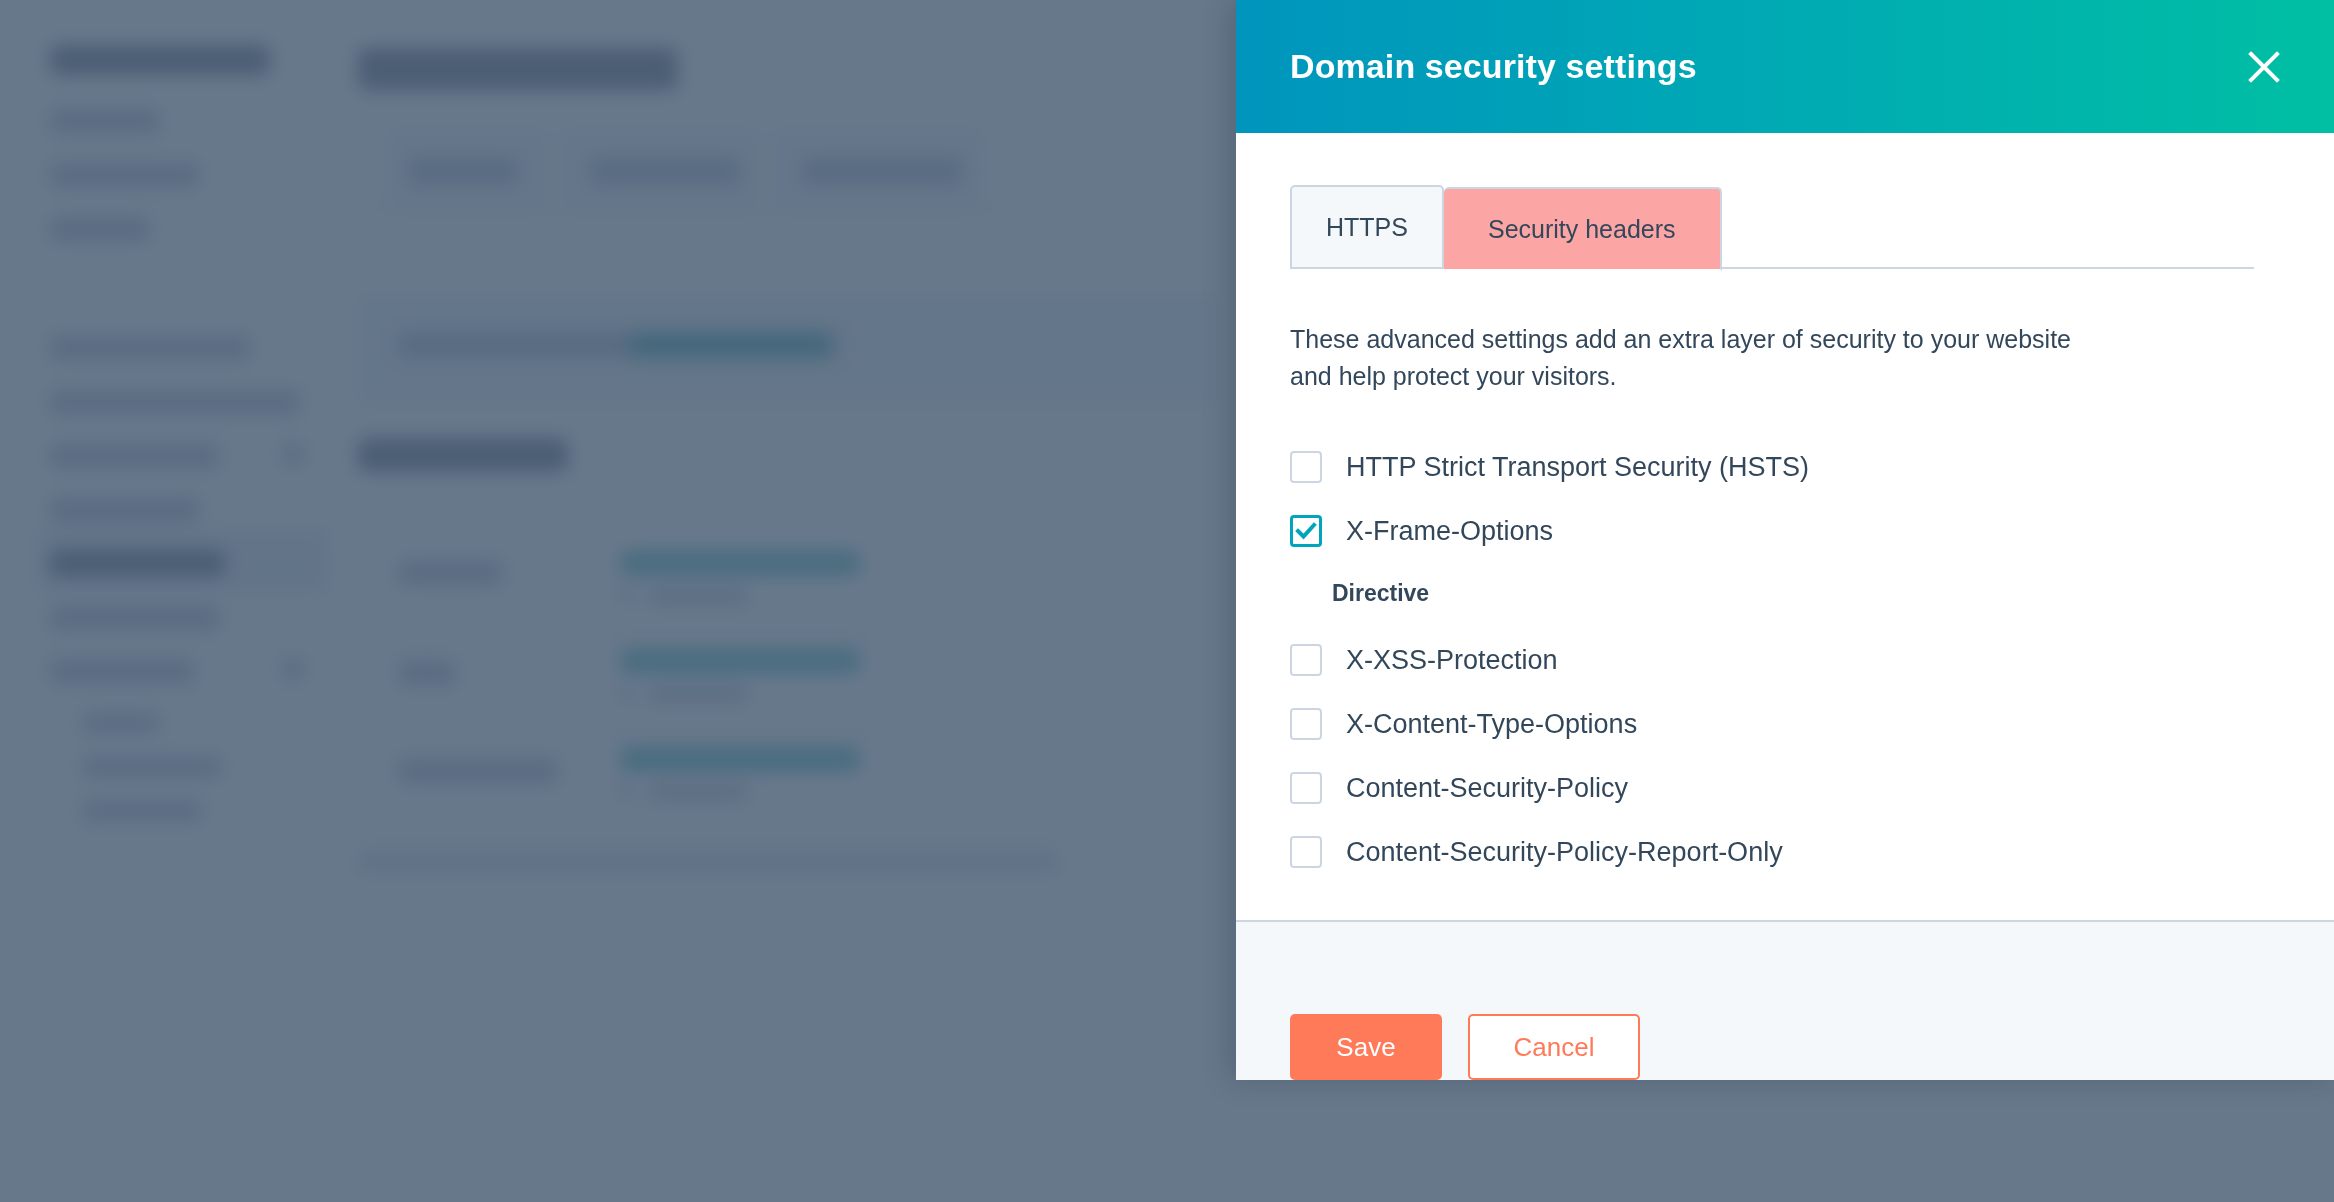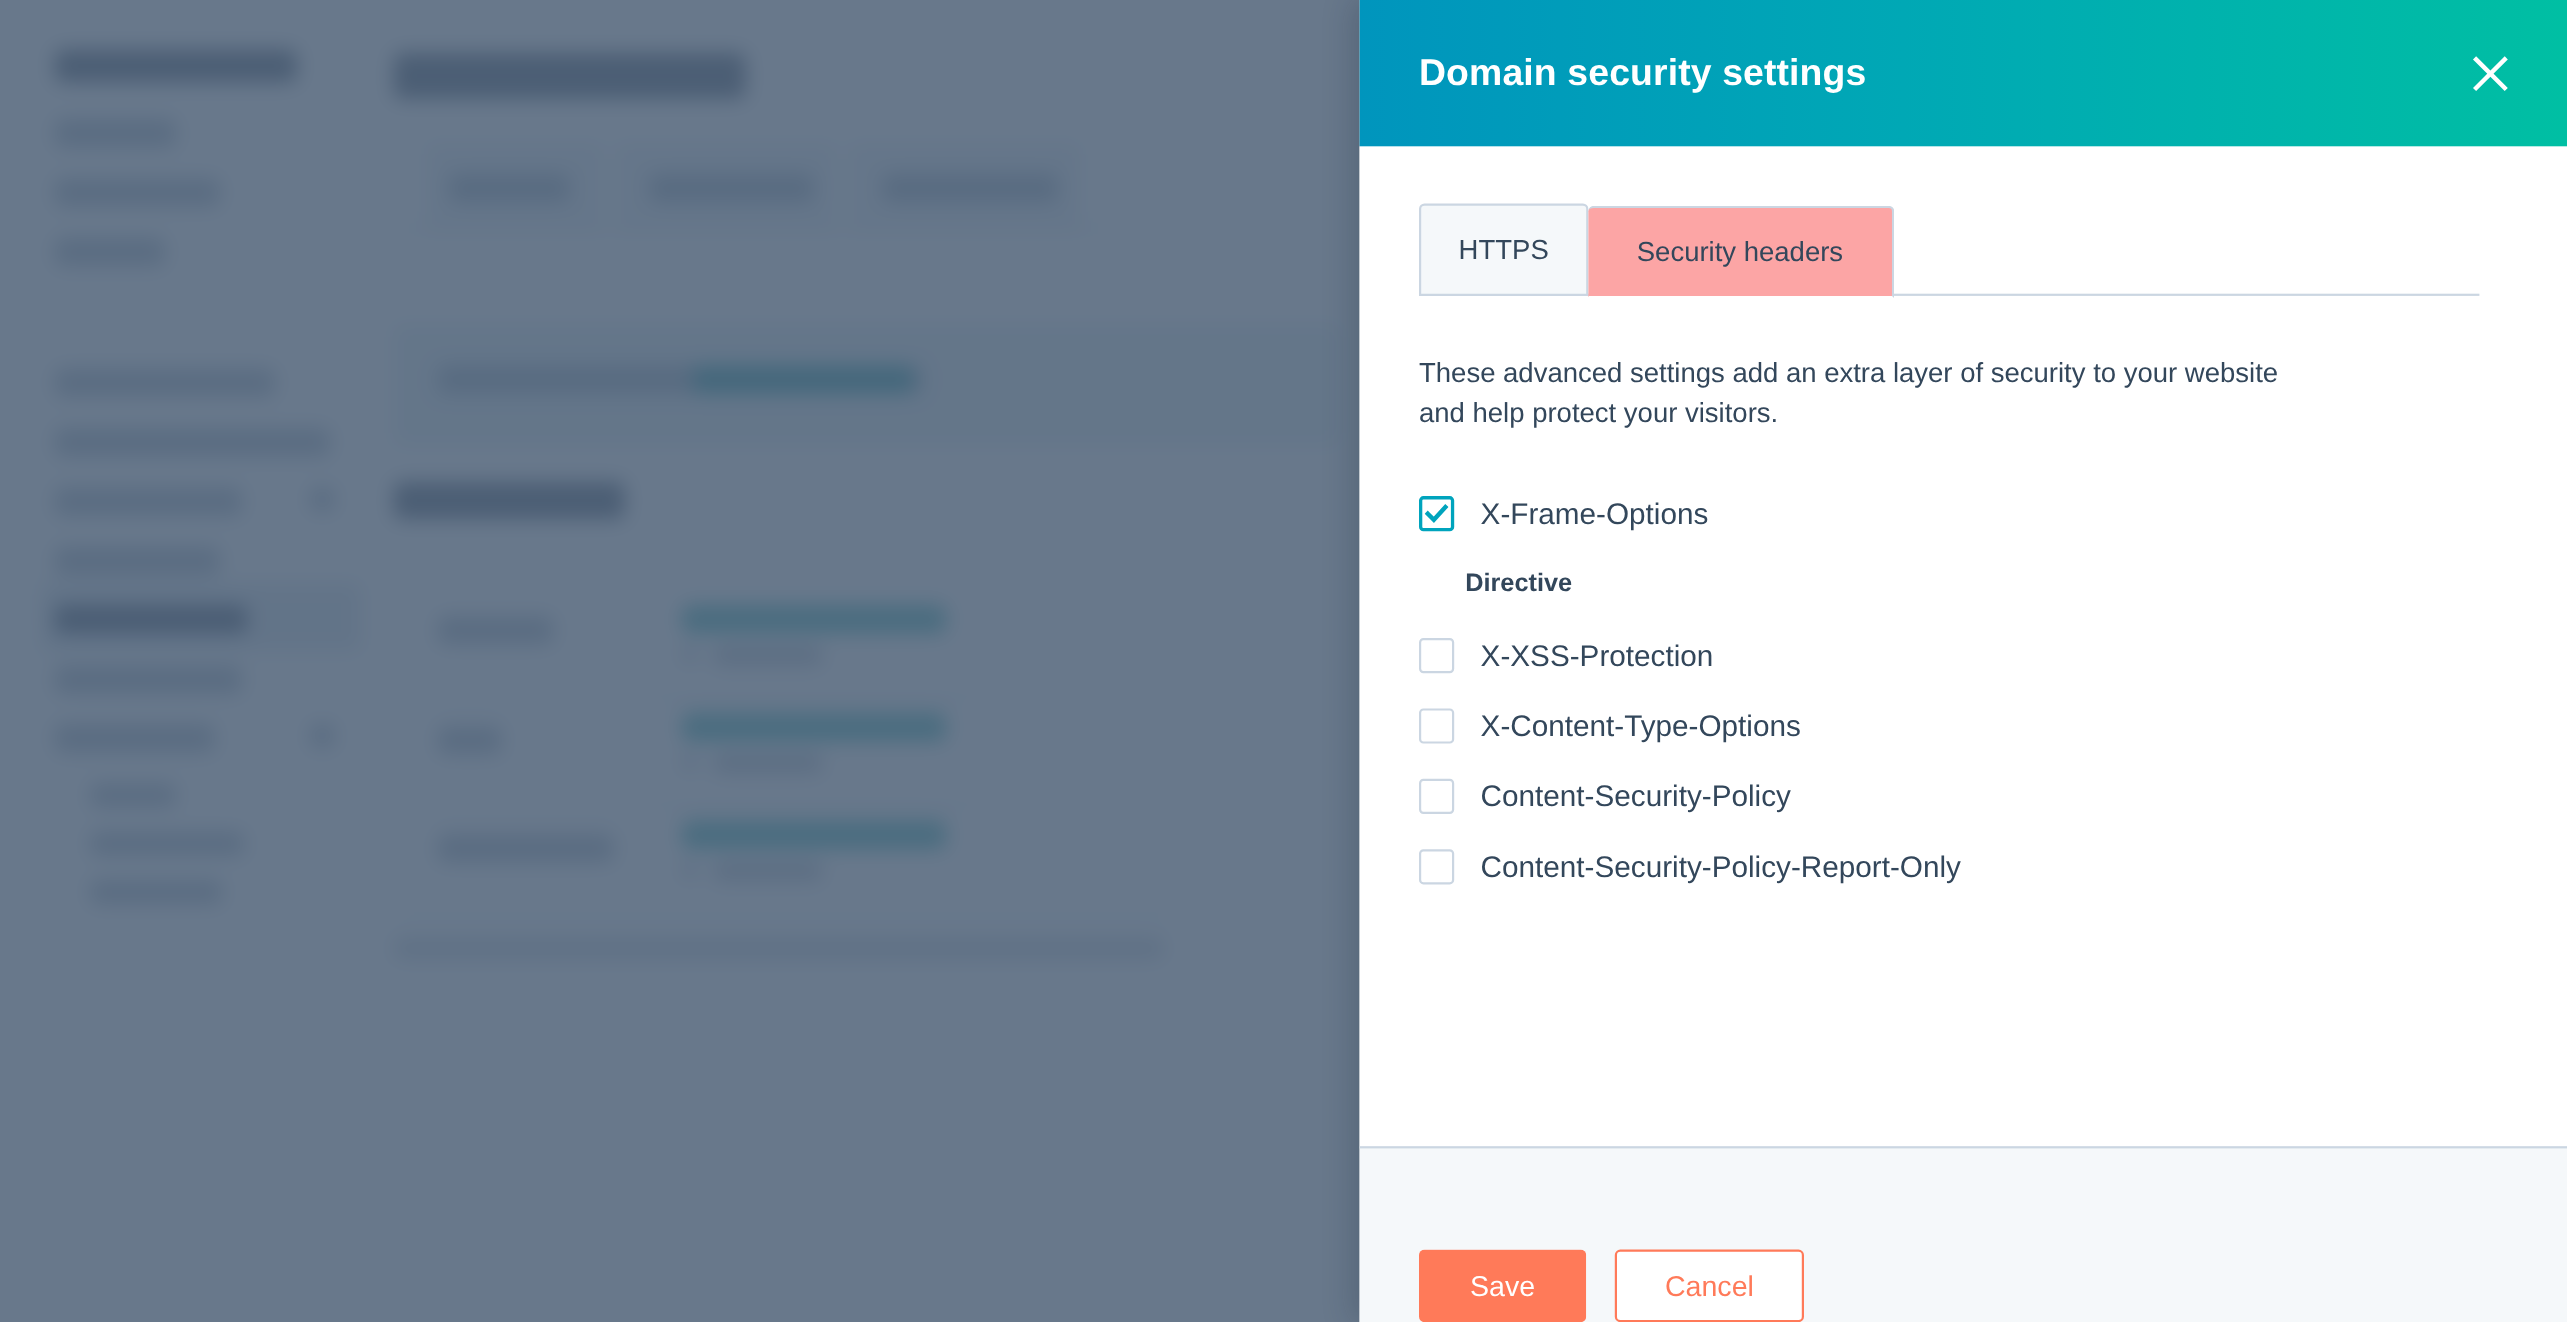--- a/index.html
+++ b/index.html
@@ -63,21 +63,21 @@
   #scrim {
     position: absolute;
     inset: 0;
     background: rgba(66, 86, 110, .80);
   }
 
   
   #panel {
     position: absolute;
     left: 1236px; top: 0;
-    width: 1098px; height: 1202px;
+    width: 1098px; height: 1080px;
     background: #ffffff;
     display: flex;
     flex-direction: column;
     box-shadow: -6px 0 26px rgba(20,35,55,.22);
   }
 
   
   #panel-header {
     height: 133px;
     flex: 0 0 133px;
@@ -343,20 +343,26 @@
       <div class="tab inactive">
         <span>HTTPS</span>
       </div>
       <div class="tab active">
         <span>Security headers</span>
       </div>
     </div>
 
     <div id="description">These advanced settings add an extra layer of security to your website and help protect your visitors.</div>
 
+    <div class="cb-row">
+      <span class="cb-box">
+        
+      </span>
+      <span class="cb-label">HTTP Strict Transport Security (HSTS)</span>
+    </div>
 
     <div class="cb-row checked">
       <span class="cb-box">
         <svg width="22" height="22" viewBox="0 0 22 22" aria-hidden="true">
           <polyline points="3,11 8.5,16.5 19,5" fill="none" stroke="#00a4bd" stroke-width="4" stroke-linecap="square" stroke-linejoin="miter"></polyline>
         </svg>
       </span>
       <span class="cb-label">X-Frame-Options</span>
     </div>
 

